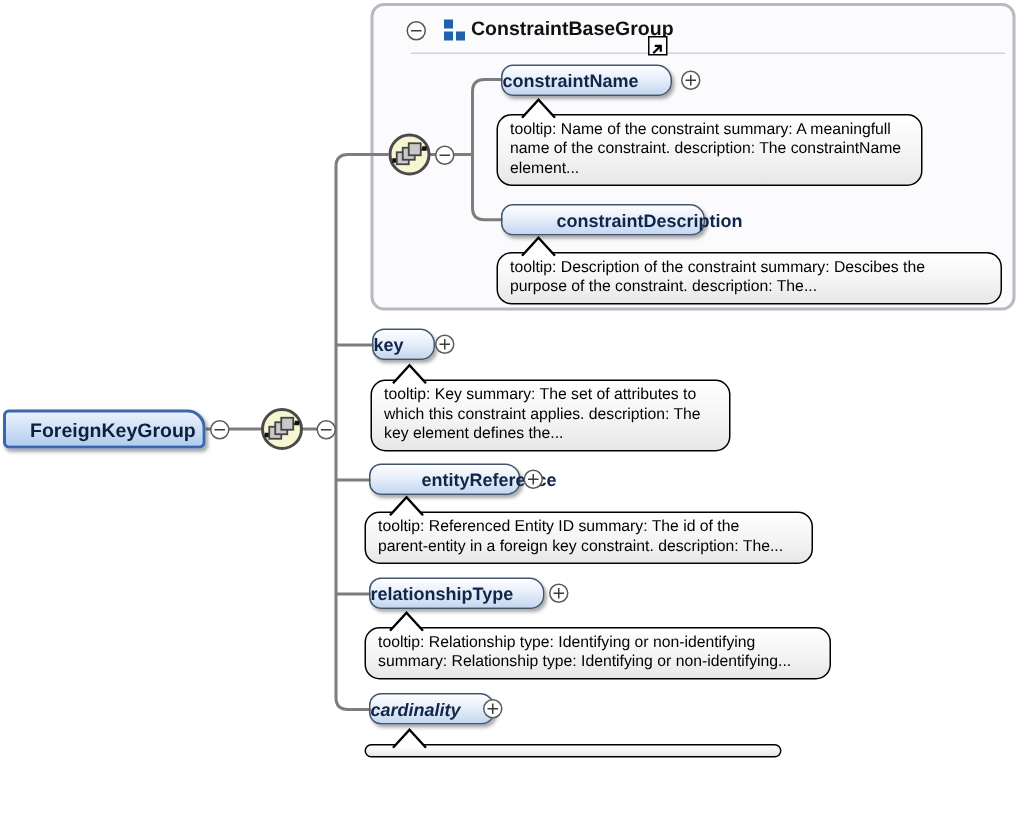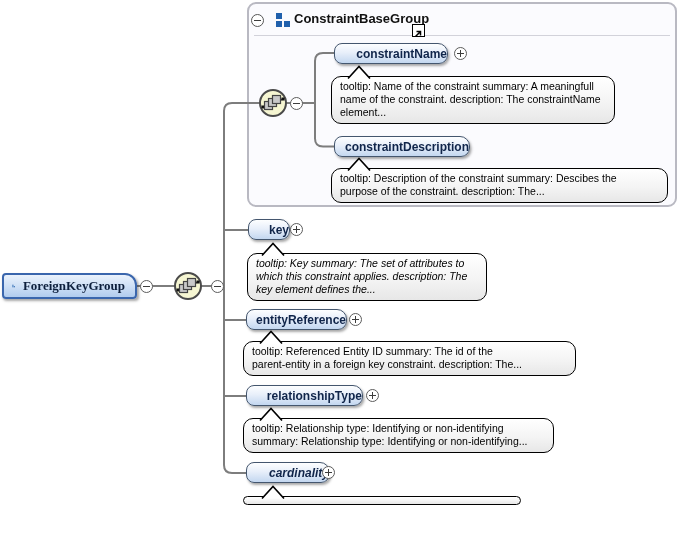--- a/index.html
+++ b/index.html
@@ -4,29 +4,29 @@
 <style>
   html,body{margin:0;padding:0;background:#fff;}
   .canvas{position:relative;width:680px;height:544px;background:#fff;overflow:hidden;
           font-family:"Liberation Sans",sans-serif;}
   .lines{position:absolute;left:0;top:0;z-index:2;pointer-events:none;}
   .lines path{fill:none;stroke:#7d7d7d;stroke-width:2;}
 
   
   .groupbox{position:absolute;left:247px;top:2px;width:430px;height:205px;
             background:#fbfbfe;border:2px solid #b9b9c2;border-radius:9px;
-            box-sizing:border-box;z-index:1;}
+            box-sizing:border-box;z-index:1;padding-left:20px;}
   .groupbox-header{position:relative;height:30px;}
   .group-label{position:absolute;left:45px;top:0;line-height:30px;
                font-size:13px;font-weight:bold;color:#111;}
   .sep{position:absolute;left:5px;right:5px;top:31px;height:1px;background:#d2d2da;}
 
   
   .elem{position:absolute;z-index:3;box-sizing:border-box;height:21px;
-        display:flex;align-items:center;justify-content:flex-end;
+        display:flex;align-items:center;justify-content:flex-start;
         border:1.5px solid #44566e;border-radius:8px 10px 9px 8px;
         background:linear-gradient(180deg,#fdfeff 0%,#e8effa 45%,#c3d7f0 100%);
         box-shadow:1.5px 2px 2.5px rgba(40,40,40,.4);}
   .elem-label{font-size:12px;font-weight:bold;color:#10254a;white-space:nowrap;}
   .elem.root{height:26px;border:2px solid #3a66ad;border-radius:4px 12px 4px 4px;
              background:linear-gradient(180deg,#eaf2fc 0%,#cfe0f6 50%,#b1ccee 100%);
              justify-content:flex-start;padding:0 10px 0 8px;gap:8px;}
   .elem.root .elem-label{font-size:13px;color:#0d1f3c;}
 
   
@@ -82,21 +82,21 @@
   <svg class="lines" width="680" height="544">
     <path d="M137,286 H224"></path>
     <path d="M259,103 H232 Q224,103 224,111 V465 Q224,473 232,473 H248"></path>
     <path d="M224,230 H250"></path>
     <path d="M224,320 H248"></path>
     <path d="M224,396 H248"></path>
     <path d="M286,103 H315"></path>
     <path d="M336,53 H323 Q315,53 315,61 V138.5 Q315,146.5 323,146.5 H340"></path>
   </svg>
 
-  <div class="elem root" style="left:2px;top:273px;width:135px;font-family:Liberation Serif, serif;">
+  <div class="elem root" style="left:2px;top:273px;width:135px;">
     <svg class="sqicon" width="16" height="16" viewBox="0 0 16 16">
       <rect x="2" y="1" width="6" height="6" fill="#2060ac"></rect>
         <rect x="2" y="9" width="6" height="6" fill="#2060ac"></rect>
         <rect x="10" y="9" width="6" height="6" fill="#2060ac"></rect>
     </svg>
     <span class="elem-label">ForeignKeyGroup</span>
   </div>
 
   <div class="circ" style="left:140px;top:280px;">
       <i class="h"></i>
@@ -147,55 +147,55 @@
     </div>
   <div class="callout" style="left:331px;top:76px;width:284px;">
     <svg class="ptr" style="left:14px;" width="26" height="14" viewBox="0 0 26 14">
         <path d="M2,13.5 L13,1.5 L24,13.5"></path>
       </svg>
     <div class="callout-text">tooltip: Name of the constraint summary: A meaningfull
 name of the constraint. description: The constraintName
 element...</div>
   </div>
 
-  <div class="elem" style="left:334px;top:136px;width:136px;">
+  <div class="elem" style="left:334px;top:136px;width:136px;padding-left:36px;">
     <span class="elem-label">constraintDescription</span>
   </div>
   <div class="callout" style="left:331px;top:168px;width:337px;">
     <svg class="ptr" style="left:14px;" width="26" height="14" viewBox="0 0 26 14">
         <path d="M2,13.5 L13,1.5 L24,13.5"></path>
       </svg>
     <div class="callout-text">tooltip: Description of the constraint summary: Descibes the
 purpose of the constraint. description: The...</div>
   </div>
 
   <div class="elem" style="left:248px;top:219px;width:42px;">
     <span class="elem-label">key</span>
   </div>
   <div class="circ" style="left:290px;top:223px;">
       <i class="h"></i>
       <i class="v"></i>
     </div>
-  <div class="callout" style="left:247px;top:253px;width:240px;font-style:italic;">
+  <div class="callout" style="left:247px;top:253px;width:240px;">
     <svg class="ptr" style="left:12px;" width="26" height="14" viewBox="0 0 26 14">
         <path d="M2,13.5 L13,1.5 L24,13.5"></path>
       </svg>
     <div class="callout-text">tooltip: Key summary: The set of attributes to
 which this constraint applies. description: The
 key element defines the...</div>
   </div>
 
   <div class="elem" style="left:246px;top:309px;width:101px;padding-left:34px;">
     <span class="elem-label">entityReference</span>
   </div>
   <div class="circ" style="left:349px;top:313px;">
       <i class="h"></i>
       <i class="v"></i>
     </div>
-  <div class="callout" style="left:243px;top:341px;width:333px;">
+  <div class="callout" style="left:243px;top:341px;width:299px;">
     <svg class="ptr" style="left:14px;" width="26" height="14" viewBox="0 0 26 14">
         <path d="M2,13.5 L13,1.5 L24,13.5"></path>
       </svg>
     <div class="callout-text">tooltip: Referenced Entity ID summary: The id of the
 parent-entity in a foreign key constraint. description: The...</div>
   </div>
 
   <div class="elem" style="left:246px;top:385px;width:117px;">
     <span class="elem-label">relationshipType</span>
   </div>

